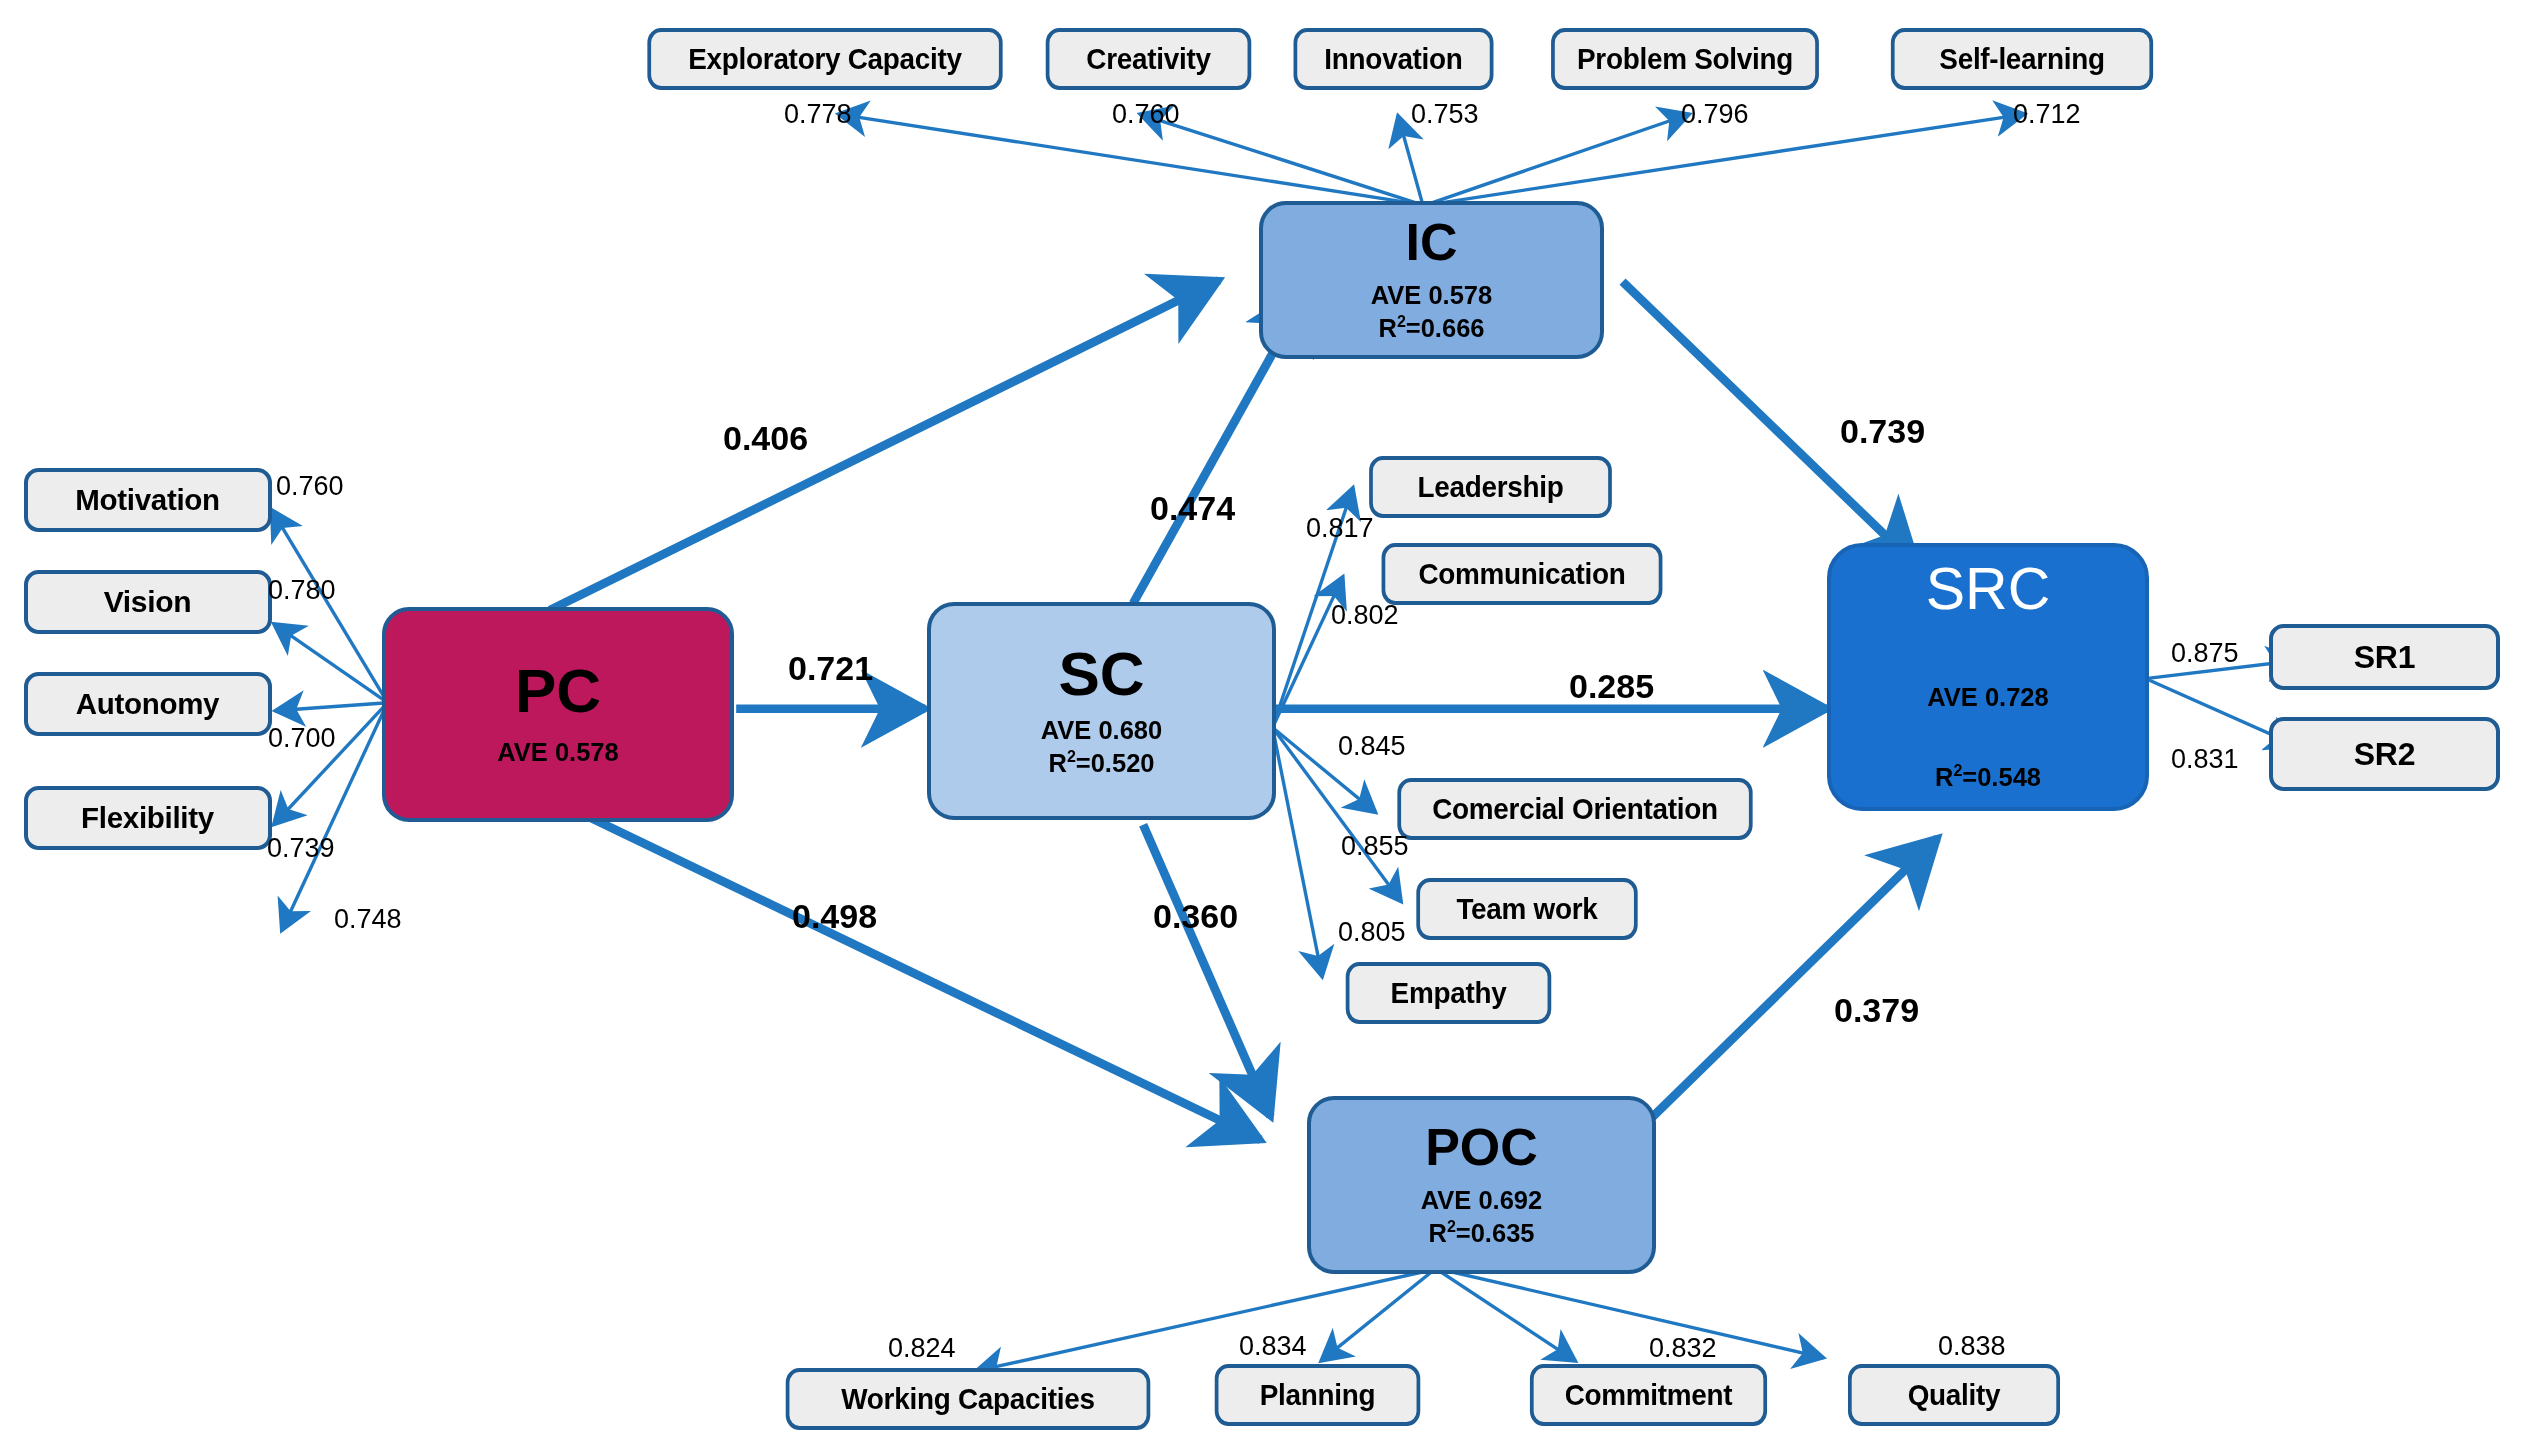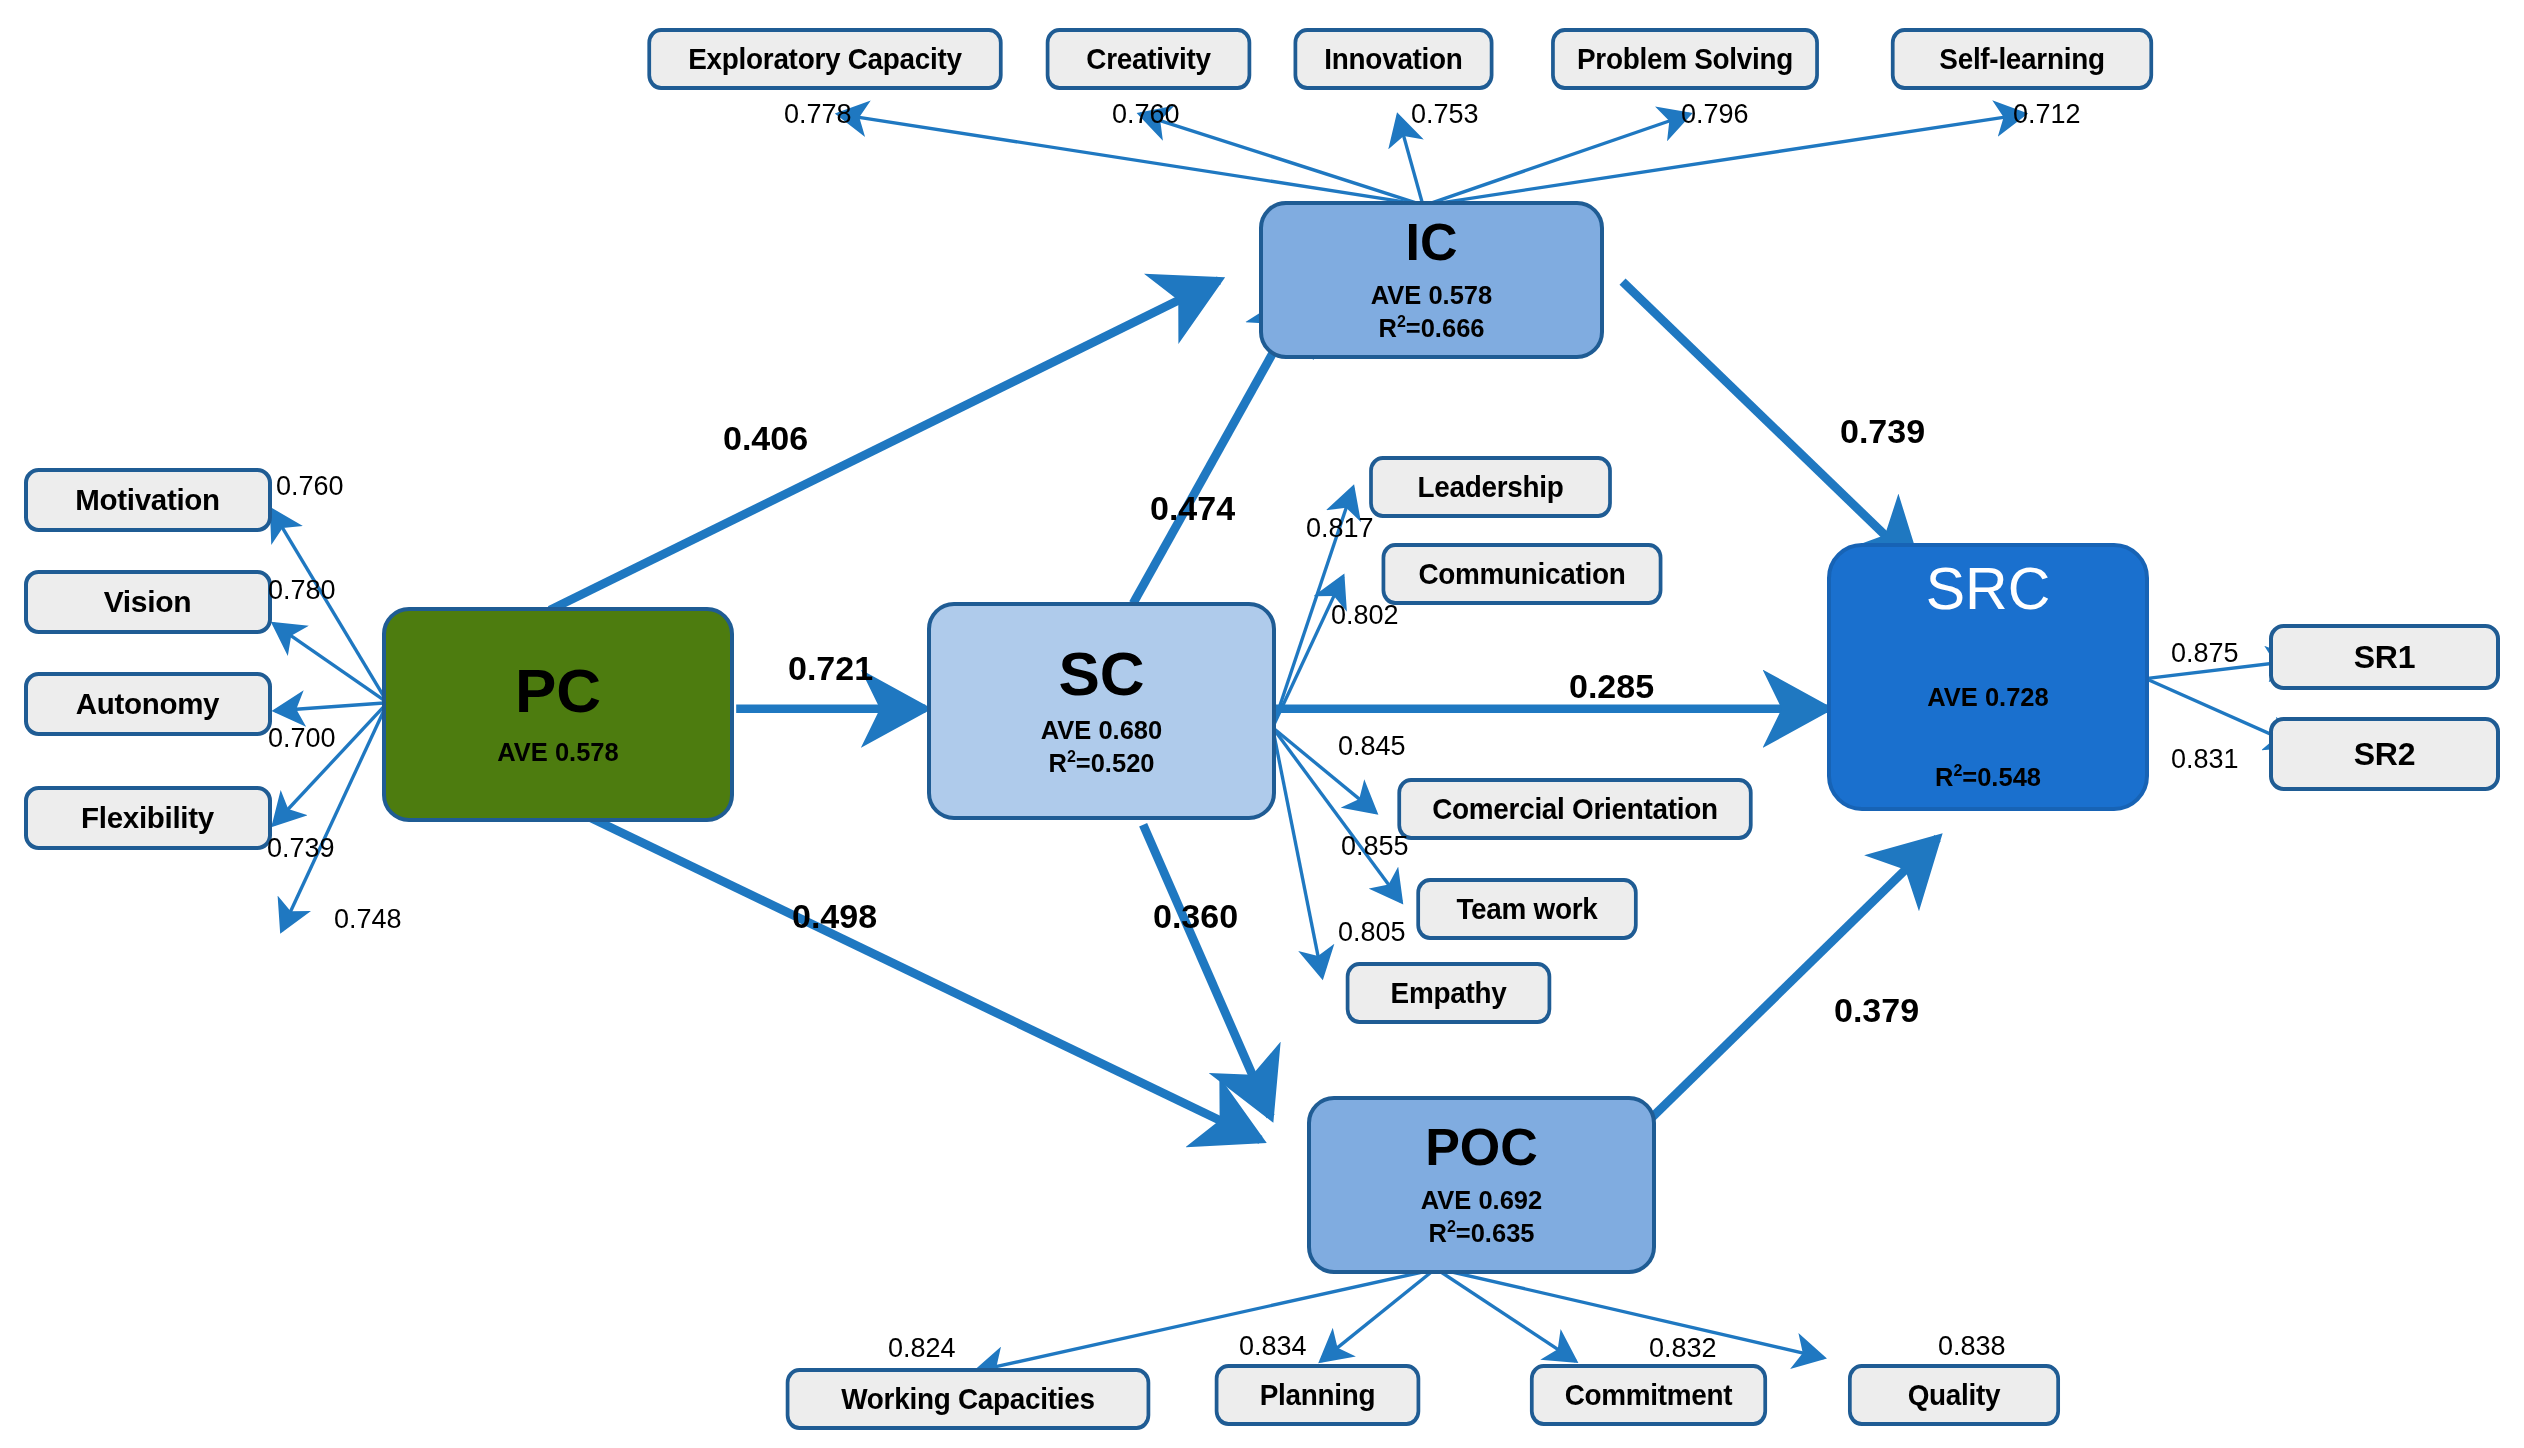--- a/index.html
+++ b/index.html
@@ -34,21 +34,21 @@
     position:absolute;
     box-sizing:border-box;
     border:4.7px solid #1F5C94;
     border-radius:27px;
     display:flex;flex-direction:column;align-items:center;justify-content:center;
     color:#000000;
   }
   .node .title{font-weight:bold;line-height:1;}
   .node .stat{font-weight:bold;line-height:1.25;}
 
-  .node.pc   {background:#4d7c0f;}
+  .node.pc   {background:#be185d;}
   .node.sc   {background:#AFCBEB;}
   .node.ic   {background:#80ACE0; border-color:#1F5C94;}
   .node.poc  {background:#80ACE0; border-color:#1F5C94;}
   .node.src  {background:#1A70CE; border-color:#1763B5; border-radius:35px;}
   .node.src .title{color:#ffffff;font-weight:normal;}
   .node.src .stat{color:#000000;}
 
   
   .lbl{
     position:absolute;

